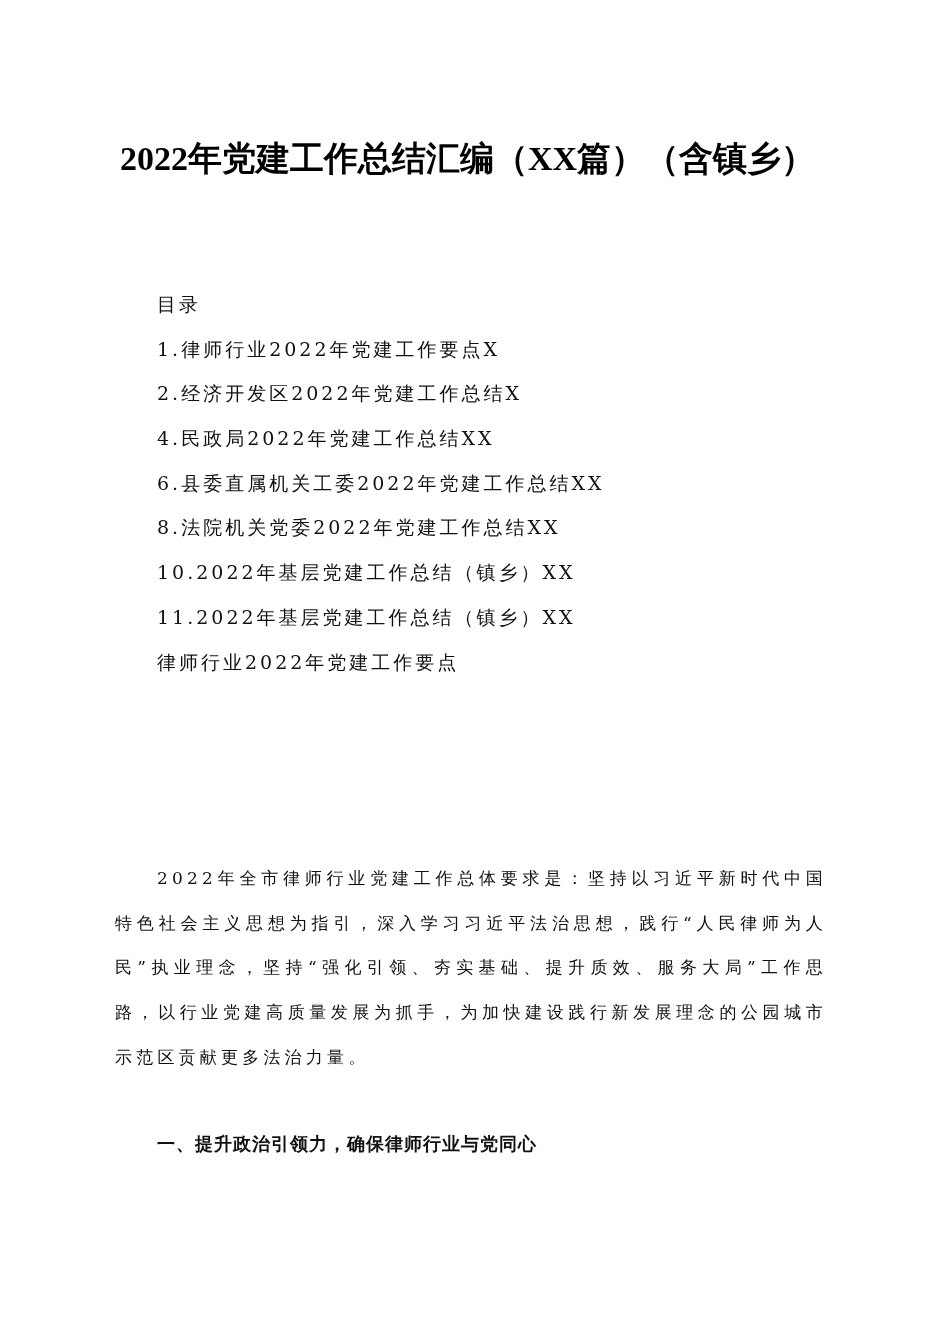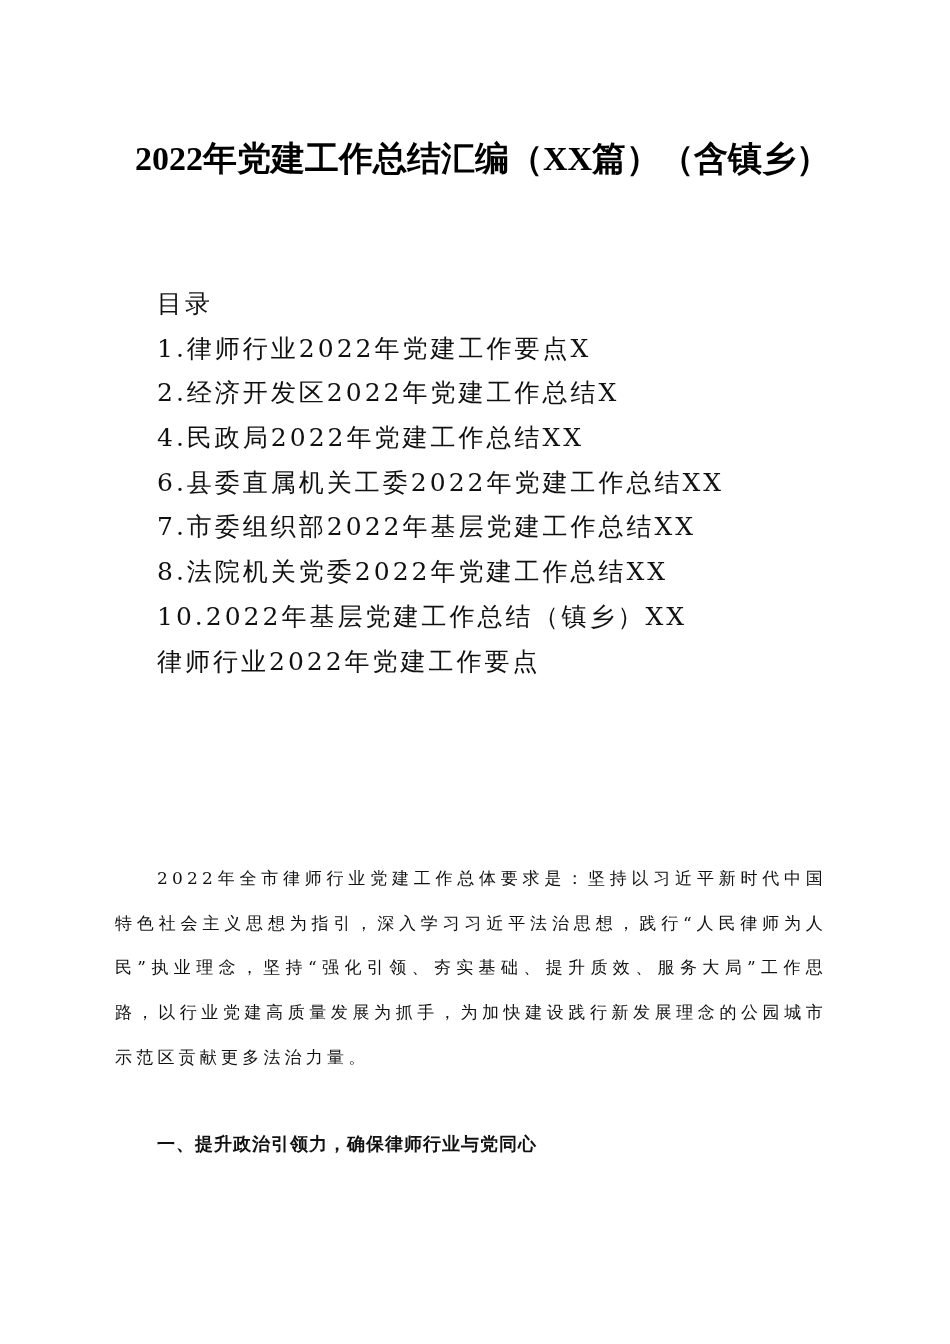--- a/index.html
+++ b/index.html
@@ -1,40 +1,40 @@
 <!DOCTYPE html>
 <html><head>
 <meta charset="utf-8">
 <style>
   html, body { margin: 0; padding: 0; background: #ffffff; }
   body { width: 950px; height: 1344px; position: relative; overflow: hidden;
          font-family: "DejaVu Serif", "Liberation Serif", serif; color: #111; }
-  .title { position: absolute; left: 120px; width: 710px; top: 137px; text-align: right;
+  .title { position: absolute; left: 120px; width: 710px; top: 137px; text-align: left;
            font-family: "Liberation Serif", "DejaVu Serif", serif; font-weight: bold;
            font-size: 34px; line-height: 44px; letter-spacing: 0px; color: #000; }
   .toc { position: absolute; left: 157px; top: 282px; }
-  .line { font-size: 25px; line-height: 44.7px; height: 44.7px; white-space: nowrap; letter-spacing: 3px; }
+  .line { font-size: 19px; line-height: 44.7px; height: 44.7px; white-space: nowrap; letter-spacing: 3px; }
   .para { position: absolute; left: 115px; width: 712px; top: 856px;
           font-size: 17px; line-height: 44.7px; letter-spacing: 4.2px; text-align: justify;
           text-indent: 42px; }
   .heading1 { position: absolute; left: 157px; top: 1122px; font-family: "DejaVu Sans", "Liberation Sans", sans-serif;
               font-weight: bold; font-size: 18px; line-height: 44px; letter-spacing: 1px; }
 </style>
 </head>
 <body>
 
 <div class="title">2022年党建工作总结汇编（XX篇）（含镇乡）</div>
 
 <div class="toc">
   <div class="line">目录</div>
   <div class="line">1.律师行业2022年党建工作要点X</div>
   <div class="line">2.经济开发区2022年党建工作总结X</div>
   <div class="line">4.民政局2022年党建工作总结XX</div>
   <div class="line">6.县委直属机关工委2022年党建工作总结XX</div>
-  <div class="line">7.市委组织部2022年基层党建工作总结XX</div>
   <div class="line">8.法院机关党委2022年党建工作总结XX</div>
   <div class="line">10.2022年基层党建工作总结（镇乡）XX</div>
+  <div class="line">11.2022年基层党建工作总结（镇乡）XX</div>
   <div class="line">律师行业2022年党建工作要点</div>
 </div>
 
 <div class="para">2022年全市律师行业党建工作总体要求是：坚持以习近平新时代中国特色社会主义思想为指引，深入学习习近平法治思想，践行“人民律师为人民”执业理念，坚持“强化引领、夯实基础、提升质效、服务大局”工作思路，以行业党建高质量发展为抓手，为加快建设践行新发展理念的公园城市示范区贡献更多法治力量。</div>
 
 <div class="heading1">一、提升政治引领力，确保律师行业与党同心</div>
 
 </body></html>

